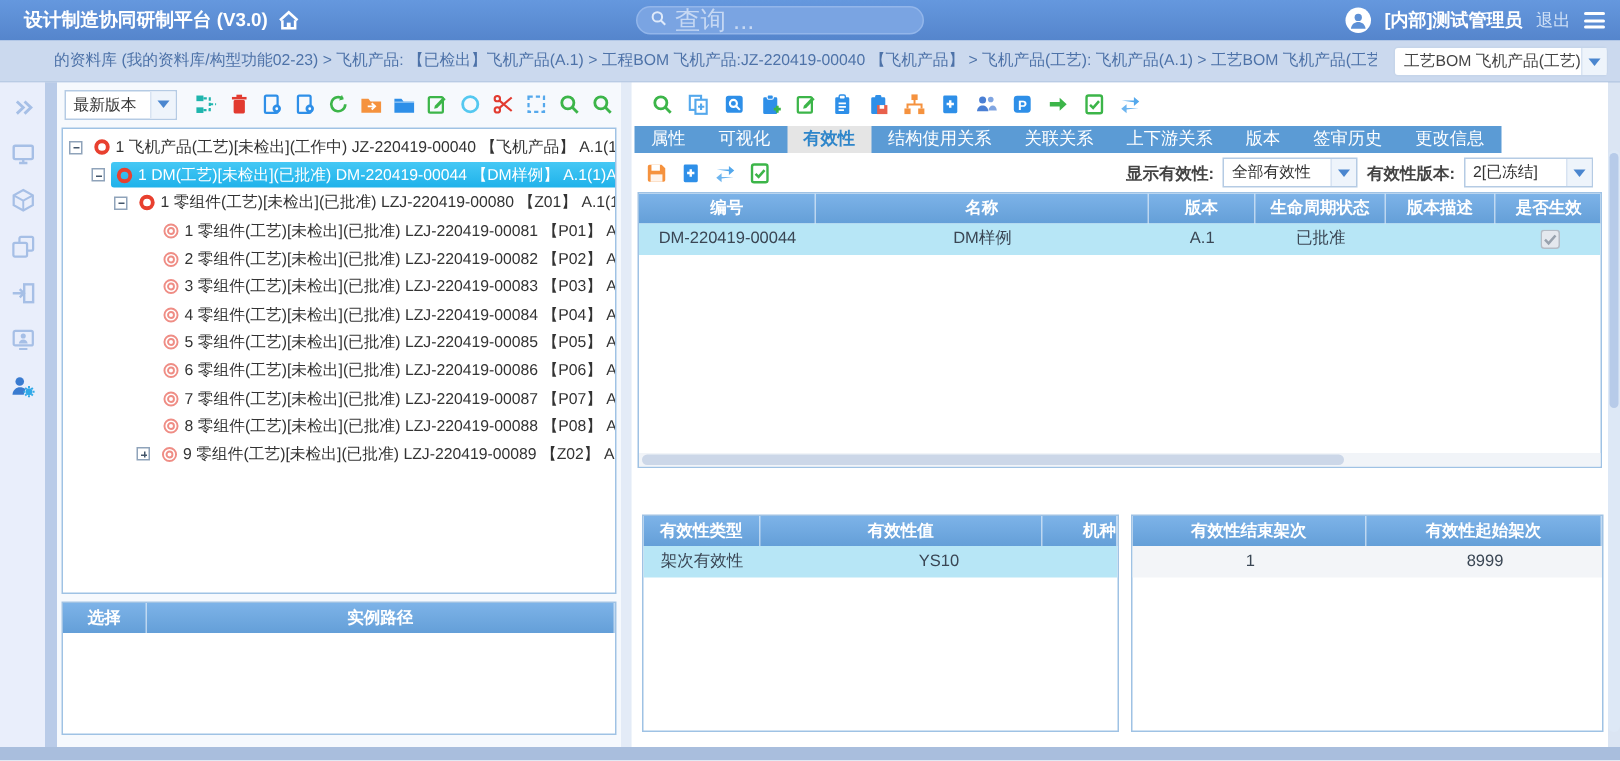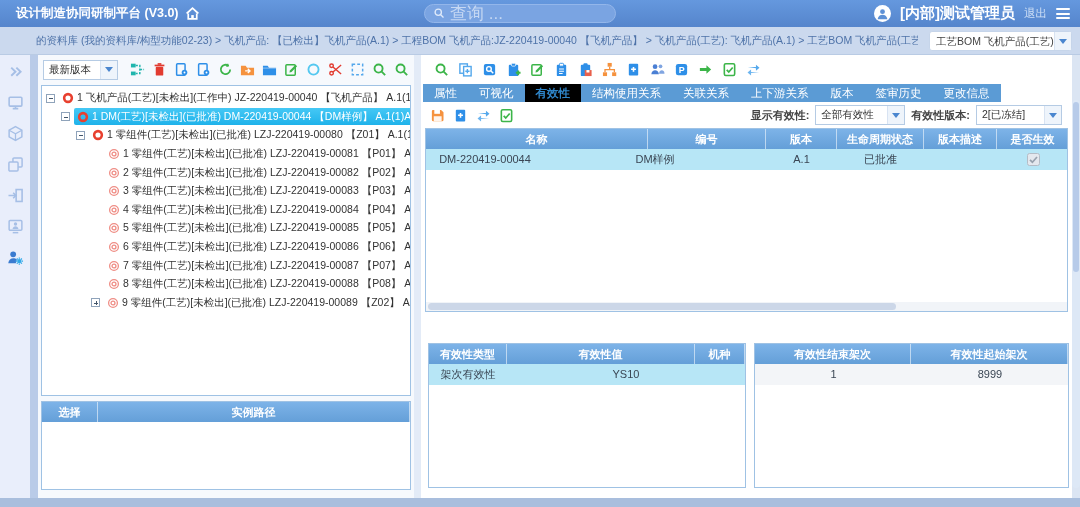--- a/index.html
+++ b/index.html
@@ -9,21 +9,21 @@
 
   
   .topbar{position:absolute;top:0;left:0;right:0;height:27px;background:linear-gradient(#6598de,#5585cc);}
   .app-title{position:absolute;left:16px;top:0;line-height:27px;color:#fff;font-size:12.5px;font-weight:bold;white-space:nowrap;}
   .home{position:absolute;left:184px;top:5px;width:17px;height:17px;cursor:pointer;}
   .search-pill{position:absolute;left:424px;top:4px;width:192px;height:19px;border-radius:10px;background:#7aa4e2;border:1px solid #93b6ea;display:flex;align-items:center;padding:0 8px;gap:5px;}
   .search-pill input{border:none;background:transparent;outline:none;color:#eaf2fc;font-size:17px;width:100%;}
   .search-pill input::placeholder{color:#c6d8f3;}
   .user-area{position:absolute;right:10px;top:0;height:27px;display:flex;align-items:center;gap:9px;}
   .avatar{width:17px;height:17px;border-radius:50%;background:#fff;display:flex;align-items:center;justify-content:center;overflow:hidden;}
-  .user-name{font-size:15px;color:#fff;font-weight:bold;}
+  .user-name{font-size:12px;color:#fff;font-weight:bold;}
   .logout{font-size:11.5px;color:#cfe0f6;cursor:pointer;}
   .burger{width:14px;height:11px;display:flex;flex-direction:column;justify-content:space-between;cursor:pointer;}
   .burger i{display:block;height:2px;background:#fff;border-radius:1px;}
 
   
   .crumbbar{position:absolute;top:27px;height:28px;left:0;right:0;background:#cbd9ee;border-bottom:1px solid #b9cbe4;}
   .crumb-text{position:absolute;left:36px;top:0;line-height:27px;font-size:10.5px;color:#4d72a8;white-space:nowrap;max-width:882px;overflow:hidden;}
   .ctx-select{position:absolute;right:8px;top:4px;width:143px;height:20px;background:#fff;border:1px solid #c6d5ea;border-radius:3px;display:flex;cursor:pointer;}
   .ctx-select .s-txt{flex:1;font-size:10.5px;color:#444;line-height:18px;padding:0 6px;white-space:nowrap;overflow:hidden;}
   .arrow-btn{width:17px;border-left:1px solid #d8e3f2;display:flex;align-items:center;justify-content:center;background:#eef4fb;flex:none;}
@@ -67,21 +67,21 @@
   .cbx{display:inline-flex;cursor:pointer;}
 
   
   .msplit{position:absolute;left:414px;width:7px;top:0;bottom:0;background:#e3ebf7;}
   .detail-panel{position:absolute;left:421px;right:8px;top:0;bottom:0;background:#fff;}
   .detail-toolbar{position:absolute;top:0;height:29px;left:0;right:0;display:flex;align-items:center;padding-left:12px;}
   .detail-toolbar .icon-strip{gap:8px;}
   .tabs-row{position:absolute;top:29px;left:2px;height:18px;display:flex;}
   .tabs{display:flex;background:#5b9bd5;}
   .tab{padding:0 11px;line-height:18px;font-size:11.5px;color:#fff;cursor:pointer;white-space:nowrap;}
-  .tab.active{background:#000000;color:#2f86ca;font-weight:bold;}
+  .tab.active{background:#e5e5e5;color:#2f86ca;font-weight:bold;}
   .eff-bar{position:absolute;top:47px;height:26px;left:0;right:0;display:flex;align-items:center;padding:0 8px;}
   .eff-bar .icon-strip{gap:7px;}
   .eff-right{margin-left:auto;display:flex;align-items:center;gap:6px;padding-right:2px;}
   .eff-lb{font-size:11px;font-weight:bold;color:#444;white-space:nowrap;}
   .eff-table-wrap{position:absolute;top:73px;left:4px;right:4px;height:184px;border:1px solid #9fc2e4;background:#fff;overflow:hidden;}
   .hscroll{position:absolute;left:1px;right:1px;bottom:1px;height:9px;background:#f1f4f8;}
   .hthumb{position:absolute;left:2px;top:1px;height:7px;width:73%;background:#ccd7e8;border-radius:4px;cursor:pointer;}
   .bottom-row{position:absolute;top:288px;left:0;right:0;height:145px;}
   .box{position:absolute;top:0;bottom:0;border:1px solid #9fc2e4;background:#fff;overflow:hidden;}
   .box.type{left:7px;width:318px;}
@@ -590,22 +590,22 @@
             <span class="s-txt">2[已冻结]</span>
             <span class="arrow-btn">
                 <span class="tri"></span>
               </span>
           </div>
         </div>
       </div>
 
       <div class="eff-table-wrap">
       <div class="t-head">
+            <span class="t-hc" style="width: 118px;">编号</span>
             <span class="t-hc" style="width: 222px;">名称</span>
-            <span class="t-hc" style="width: 118px;">编号</span>
             <span class="t-hc" style="width: 71px;">版本</span>
             <span class="t-hc" style="width: 87px;">生命周期状态</span>
             <span class="t-hc" style="width: 73px;">版本描述</span>
             <span class="t-hc" style="width: 72px;">是否生效</span>
           </div>
           <div class="t-row sel">
             <span class="t-c" style="width: 118px;">DM-220419-00044</span>
             <span class="t-c" style="width: 222px;">DM样例</span>
             <span class="t-c" style="width: 71px;">A.1</span>
             <span class="t-c" style="width: 87px;">已批准</span>
@@ -622,21 +622,21 @@
         </div>
       <div class="hscroll" style="position:absolute;top:247px;left:5px;right:5px;height:9px;">
         <span class="hthumb"></span>
       </div>
 
       <div class="bottom-row">
         <div class="box type">
             <div class="t-head">
               <span class="t-hc" style="width: 78px;">有效性类型</span>
               <span class="t-hc" style="width: 188px;">有效性值</span>
-              <span class="t-hc" style="flex: 1 1 0%;">机种</span>
+              <span class="t-hc" style="flex: 1 1 0%; text-align: right;">机种</span>
             </div>
             <div class="t-row sel">
               <span class="t-c" style="width: 78px;">架次有效性</span>
               <span class="t-c" style="flex: 1 1 0%;">YS10</span>
             </div>
           </div>
         <div class="box range">
             <div class="t-head">
               <span class="t-hc" style="flex: 1 1 0%;">有效性结束架次</span>
               <span class="t-hc" style="width: 157px;">有效性起始架次</span>

